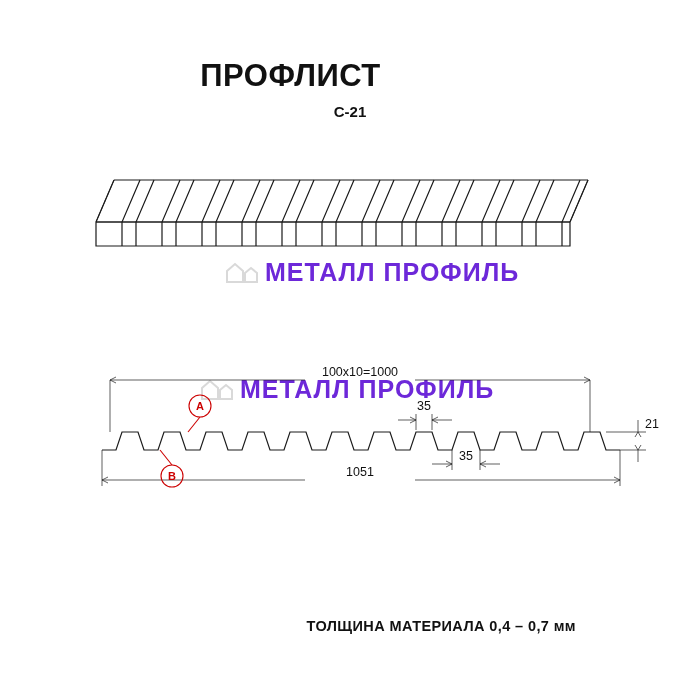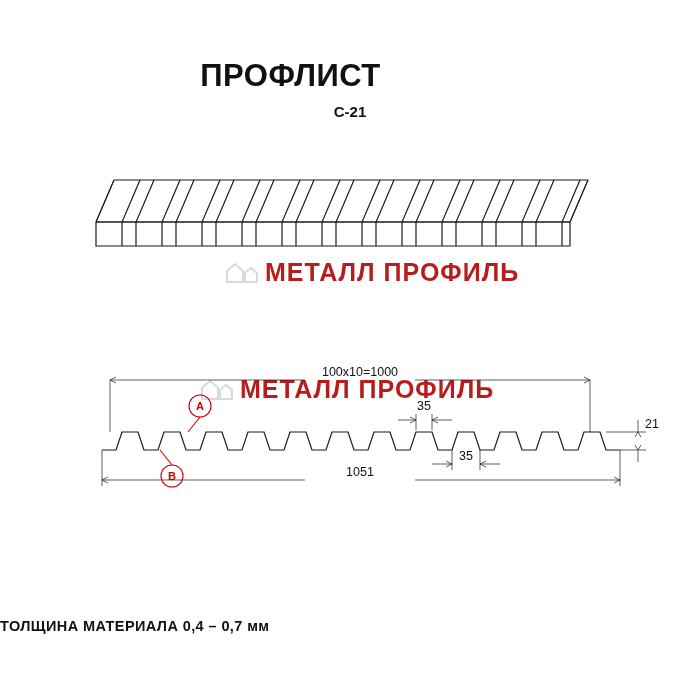--- a/index.html
+++ b/index.html
@@ -55,31 +55,31 @@
     top: 350px;
     width: 600px;
     height: 150px;
     margin-top: 8px;
   }
   .footer {
     position: absolute;
     left: 0;
     top: 618px;
     width: 576px;
-    text-align: left;
+    text-align: right;
     font-size: 14.5px;
     font-weight: bold;
     letter-spacing: 0.4px;
     color: #111111;
   }
   .watermark {
     position: absolute;
     pointer-events: none;
     user-select: none;
-    color: #b91c1c;
+    color: #6d28d9;
     font-weight: bold;
     font-size: 25px;
     letter-spacing: 1px;
     white-space: nowrap;
   }
   .wm1 { left: 225px; top: 258px; }
   .wm2 { left: 200px; top: 375px; }
   .wm-ico {
     display: inline-block;
     width: 34px;

